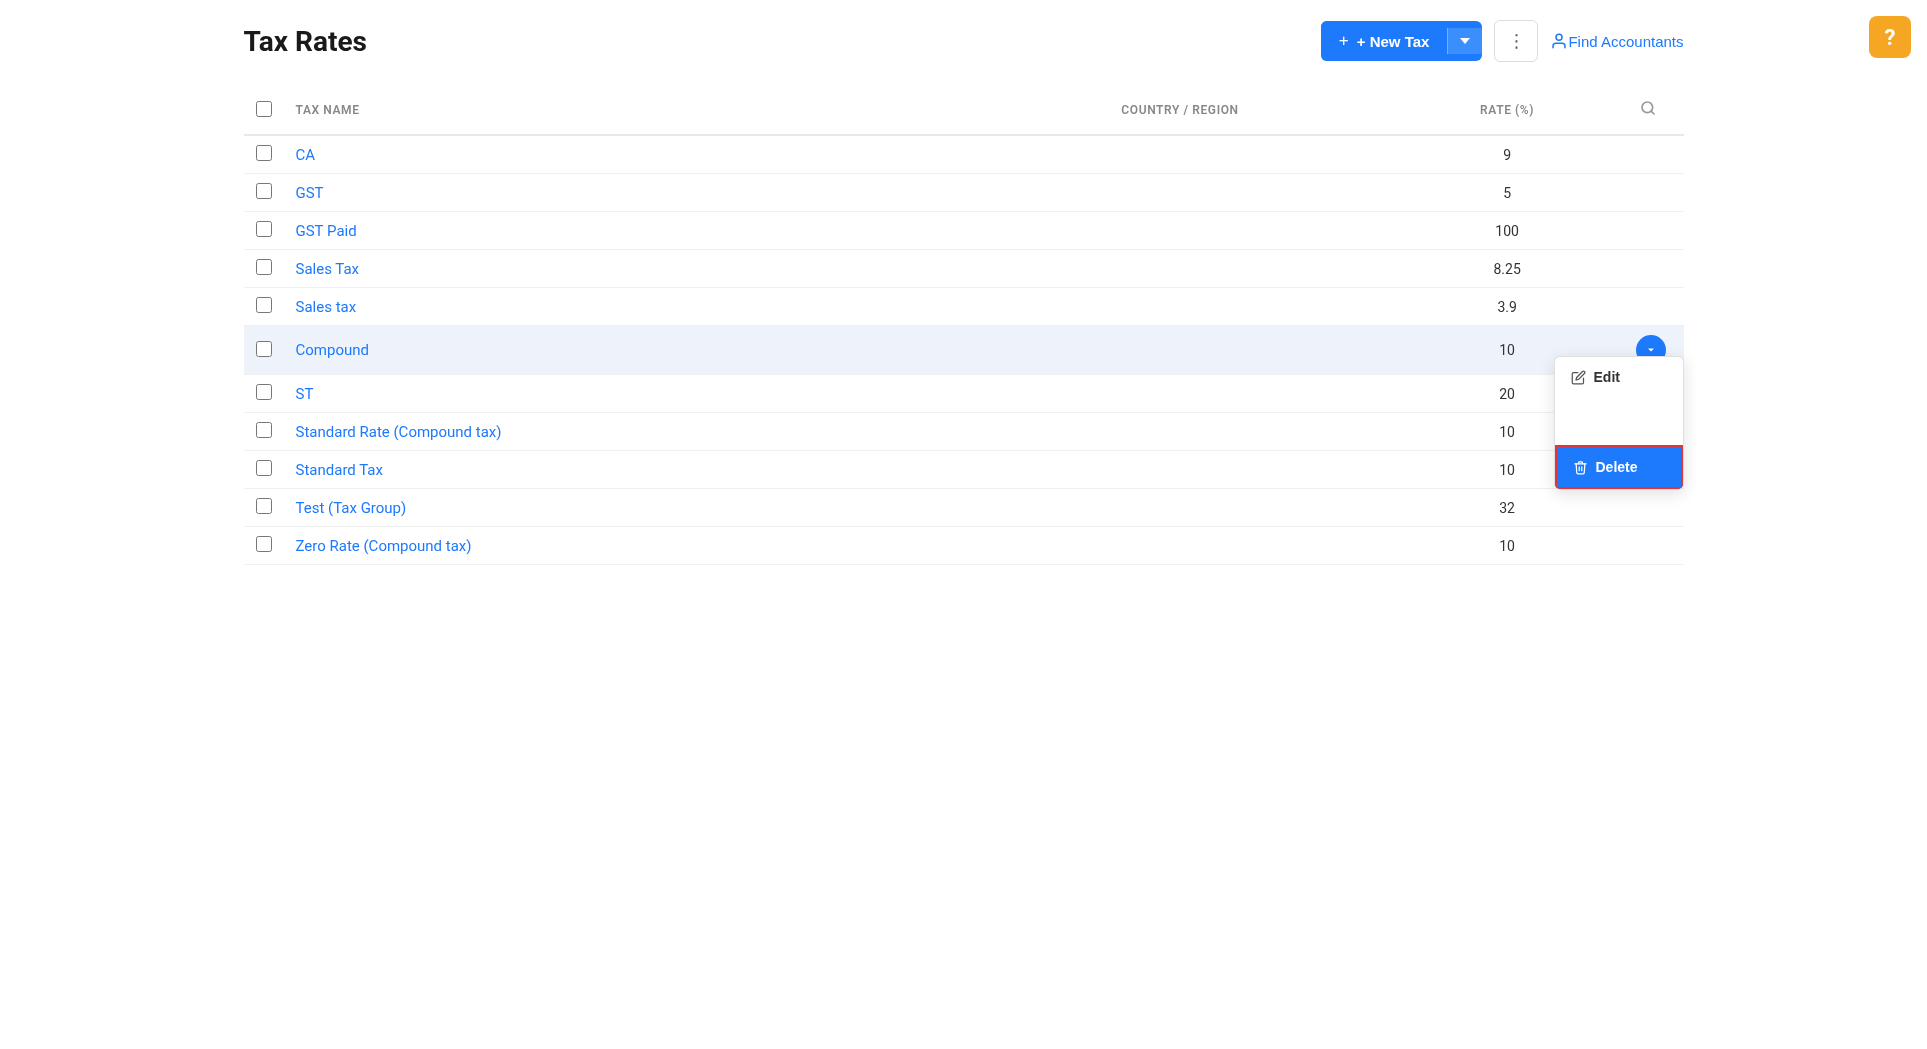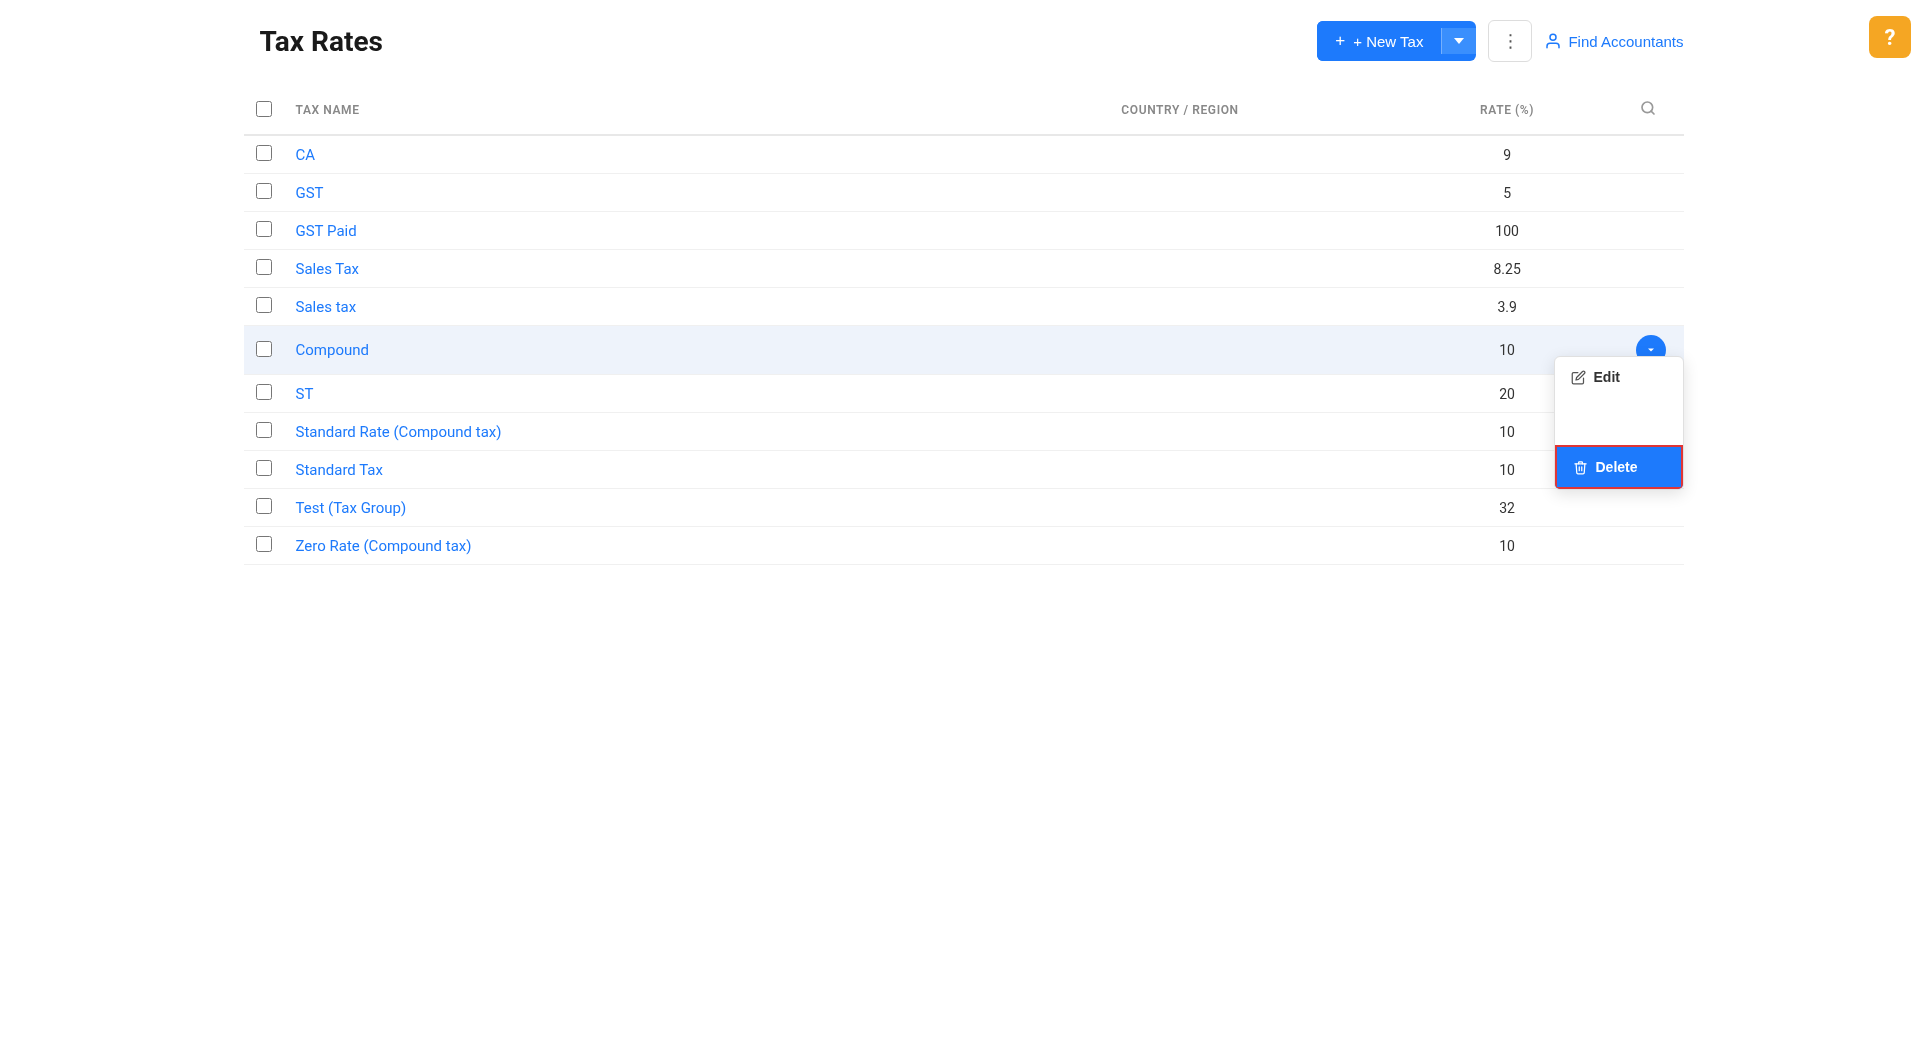--- a/index.html
+++ b/index.html
@@ -16,21 +16,20 @@
       padding: 20px 30px;
       position: relative;
     }
 
     
     .page-header {
       display: flex;
       align-items: center;
       justify-content: space-between;
       margin-bottom: 24px;
-      margin-left: 16px;
     }
 
     .page-title {
       font-size: 28px;
       font-weight: 700;
       color: #1a1a1a;
     }
 
     .header-actions {
       display: flex;
@@ -88,21 +87,21 @@
     }
 
     .btn-find-accountants {
       background: none;
       border: none;
       color: #1d7afc;
       font-size: 15px;
       cursor: pointer;
       display: flex;
       align-items: center;
-      gap: 6px;
+      gap: 0;
     }
 
     .help-badge {
       position: fixed;
       top: 16px;
       right: 16px;
       width: 42px;
       height: 42px;
       background: #f5a623;
       border-radius: 8px;
@@ -275,21 +274,21 @@
   </div>
 
   <div class="page-header">
     <h1 class="page-title">Tax Rates</h1>
 
     <div class="header-actions">
 
       <div class="btn-new-tax">
         <button class="btn-new-tax-main">
           <span style="font-size:17px; font-weight:300;">+</span>
-          <span style="margin-left:2px;">+ New Tax</span>
+          <span style="margin-left:2px;font-weight:bold;">+ New Tax</span>
         </button>
         <button class="btn-new-tax-dropdown">
           <span class="chevron-down"></span>
         </button>
       </div>
 
       <button class="btn-more">
         <span>⋮</span>
       </button>
 

